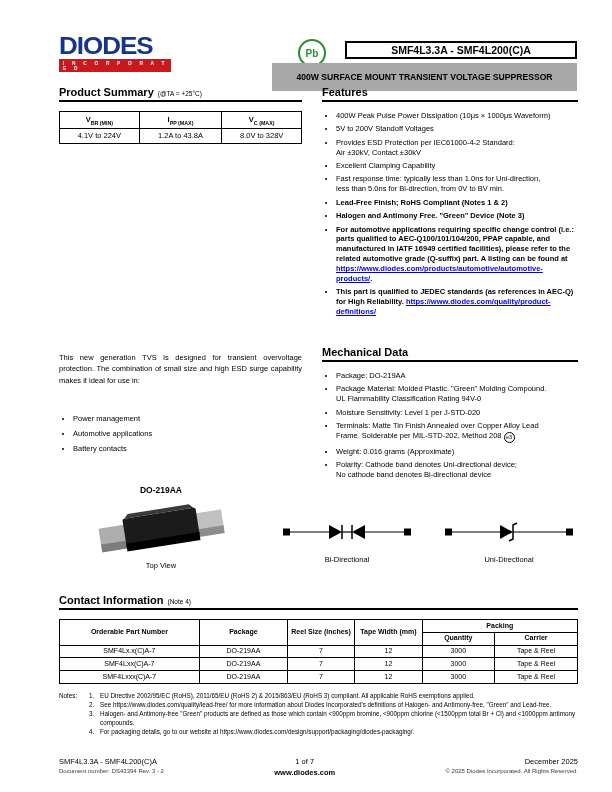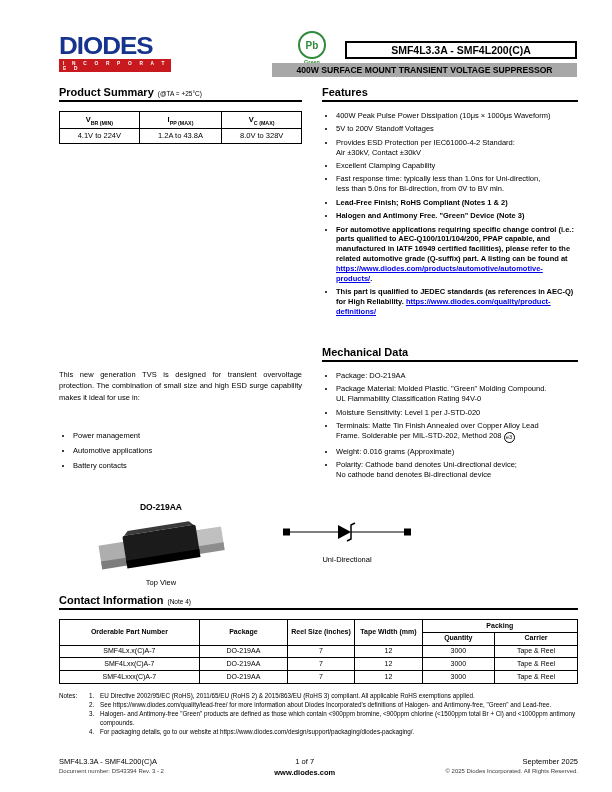--- a/index.html
+++ b/index.html
@@ -8,25 +8,25 @@
     font-family:"Liberation Sans", sans-serif;color:#000;
     -webkit-font-smoothing:antialiased;overflow:hidden;
   }
   .abs{position:absolute;}
 
   
   .logo{left:59px;top:34px;width:112px;}
   .logo-text{font-size:26px;font-weight:bold;color:#16338e;letter-spacing:-1px;line-height:24px;transform:scaleY(.92);}
   .logo-bar{background:#c8191f;color:#fff;font-size:4.8px;font-weight:bold;letter-spacing:3.2px;padding:1.5px 0 1.5px 4px;margin-top:1px;}
   .pb{left:295px;top:31px;width:34px;text-align:center;}
-  .pb-circle{width:24px;height:24px;border:2px solid #2e8b3a;border-radius:50%;margin:0 auto;display:flex;align-items:center;justify-content:center;}
+  .pb-circle{width:24px;height:24px;border:2px solid #2e8b3a;border-radius:50%;margin:8px auto;display:flex;align-items:center;justify-content:center;}
   .pb-txt{color:#2e8b3a;font-weight:bold;font-size:10px;}
   .pb-green{color:#2e8b3a;font-size:5.5px;font-weight:bold;margin-top:0px;}
   .pn-box{left:345px;top:41px;width:232px;height:18px;border:2px solid #000;display:flex;align-items:center;justify-content:center;font-size:10.5px;font-weight:bold;box-sizing:border-box;}
-  .subtitle-bar{left:272px;top:63px;width:305px;height:14px;background:#a8a8a8;display:flex;align-items:center;justify-content:center;font-size:8.6px;font-weight:bold;color:#000;}
+  .subtitle-bar{left:272px;top:63px;width:305px;height:28px;background:#a8a8a8;display:flex;align-items:center;justify-content:center;font-size:8.6px;font-weight:bold;color:#000;}
 
   
   .section-h{border-bottom:2.5px solid #000;padding-bottom:2px;display:flex;align-items:baseline;gap:4px;}
   .sh-text{font-size:11px;font-weight:bold;}
   .sh-cond{font-size:6.5px;}
   .sh-note{font-size:6.5px;}
 
   
   #summary-section{left:59px;top:86px;width:243px;}
   #features-section{left:322px;top:86px;width:256px;}
@@ -44,21 +44,21 @@
 
   
   ul.bullets{margin:9px 0 0 3px;padding-left:11px;}
   ul.bullets li{font-size:7.5px;line-height:1.32;margin-bottom:3.5px;}
   ul.bullets li span.pl{white-space:pre-line;margin-top:8px;}
   ul.bullets li.bold{font-weight:bold;}
   a.link{color:#0000ee;text-decoration:underline;cursor:pointer;}
   .e3-badge{display:inline-flex;align-items:center;justify-content:center;width:9px;height:9px;border:1px solid #000;border-radius:50%;font-size:5.5px;vertical-align:-1px;margin-left:2px;}
 
   
-  .desc-body{font-size:7.5px;line-height:1.5;text-align:justify;margin-top:23px;}
+  .desc-body{font-size:7.5px;line-height:1.5;text-align:justify;margin-top:6px;}
   ul.app-list{margin:28px 0 0 3px;padding-left:11px;}
   ul.app-list li{font-size:7.5px;margin-bottom:6px;}
   .pkg-block{margin-top:32px;text-align:center;width:180px;margin-left:12px;}
   .pkg-name{font-size:8.5px;font-weight:bold;text-align:center;margin-bottom:2px;}
   .pkg-caption{font-size:7.5px;margin-top:0;}
 
   
   .sym{width:138px;text-align:center;}
   .sym-caption{font-size:7.5px;margin-top:6px;}
 
@@ -184,20 +184,34 @@
     <li><span class="pl">Polarity: Cathode band denotes Uni-directional device;
 No cathode band denotes Bi-directional device</span></li>
   </ul>
 </div>
 
 <div class="abs" id="symbols">
   <div class="sym">
     <svg width="138" height="26" viewBox="0 0 130 26">
       <rect x="1" y="9.5" width="7" height="7" fill="#000"></rect>
       <rect x="122" y="9.5" width="7" height="7" fill="#000"></rect>
+      <line x1="8" y1="13" x2="47" y2="13" stroke="#000" stroke-width="1.2"></line>
+      <polygon points="47,6 47,20 60,13" fill="#000"></polygon>
+      <line x1="60" y1="6" x2="60" y2="20" stroke="#000" stroke-width="1.5"></line>
+      <line x1="60" y1="13" x2="70" y2="13" stroke="#000" stroke-width="1.2"></line>
+      <line x1="70" y1="6" x2="70" y2="20" stroke="#000" stroke-width="1.5"></line>
+      <polygon points="83,6 83,20 70,13" fill="#000"></polygon>
+      <line x1="83" y1="13" x2="122" y2="13" stroke="#000" stroke-width="1.2"></line>
+    </svg>
+    <div class="sym-caption">Bi-Directional</div>
+  </div>
+  <div class="sym">
+    <svg width="138" height="26" viewBox="0 0 130 26">
+      <rect x="1" y="9.5" width="7" height="7" fill="#000"></rect>
+      <rect x="122" y="9.5" width="7" height="7" fill="#000"></rect>
       <line x1="8" y1="13" x2="56" y2="13" stroke="#000" stroke-width="1.2"></line>
       <polygon points="56,6 56,20 69,13" fill="#000"></polygon>
       <polyline points="73,4 69,6 69,20 65,22" fill="none" stroke="#000" stroke-width="1.5"></polyline>
       <line x1="69" y1="13" x2="122" y2="13" stroke="#000" stroke-width="1.2"></line>
     </svg>
     <div class="sym-caption">Uni-Directional</div>
   </div>
 </div>
 
 <div class="abs" id="ordering-section">
@@ -271,16 +285,16 @@
 <div class="abs" id="footer">
   <div class="f-left">
     <div>SMF4L3.3A - SMF4L200(C)A</div>
     <div class="f-small">Document number: DS43394 Rev. 3 - 2</div>
   </div>
   <div class="f-center">
     <div>1 of 7</div>
     <div class="f-site">www.diodes.com</div>
   </div>
   <div class="f-right">
-    <div>September 2025</div>
+    <div>December 2025</div>
     <div class="f-small">© 2025 Diodes Incorporated. All Rights Reserved.</div>
   </div>
 </div>
 
 </body></html>

